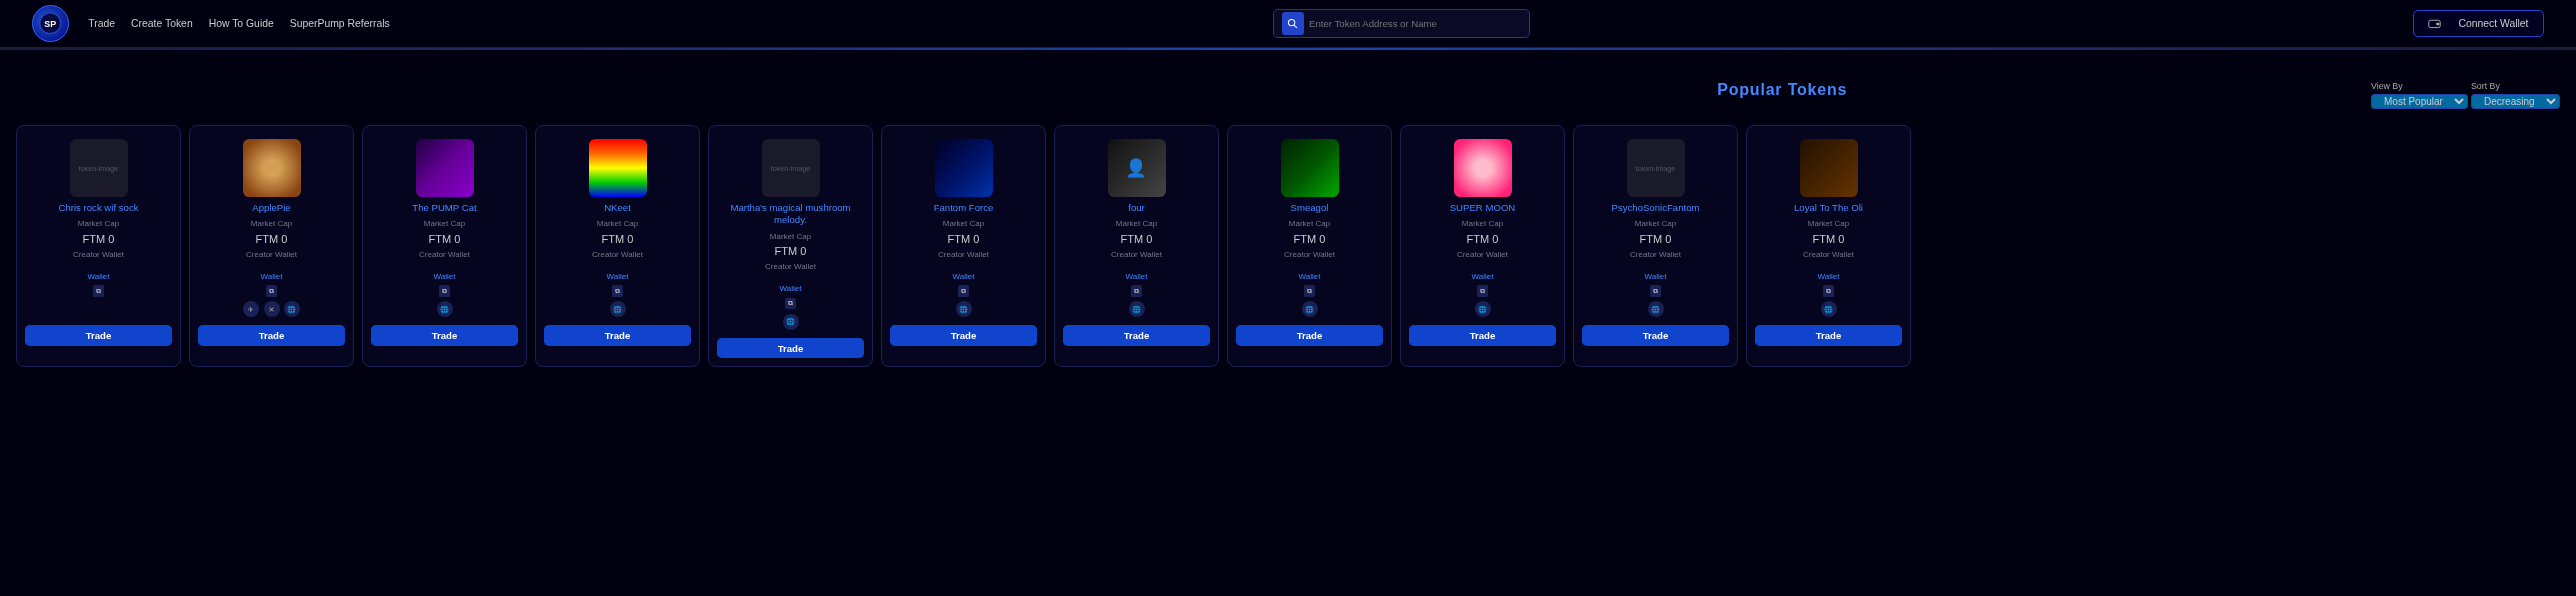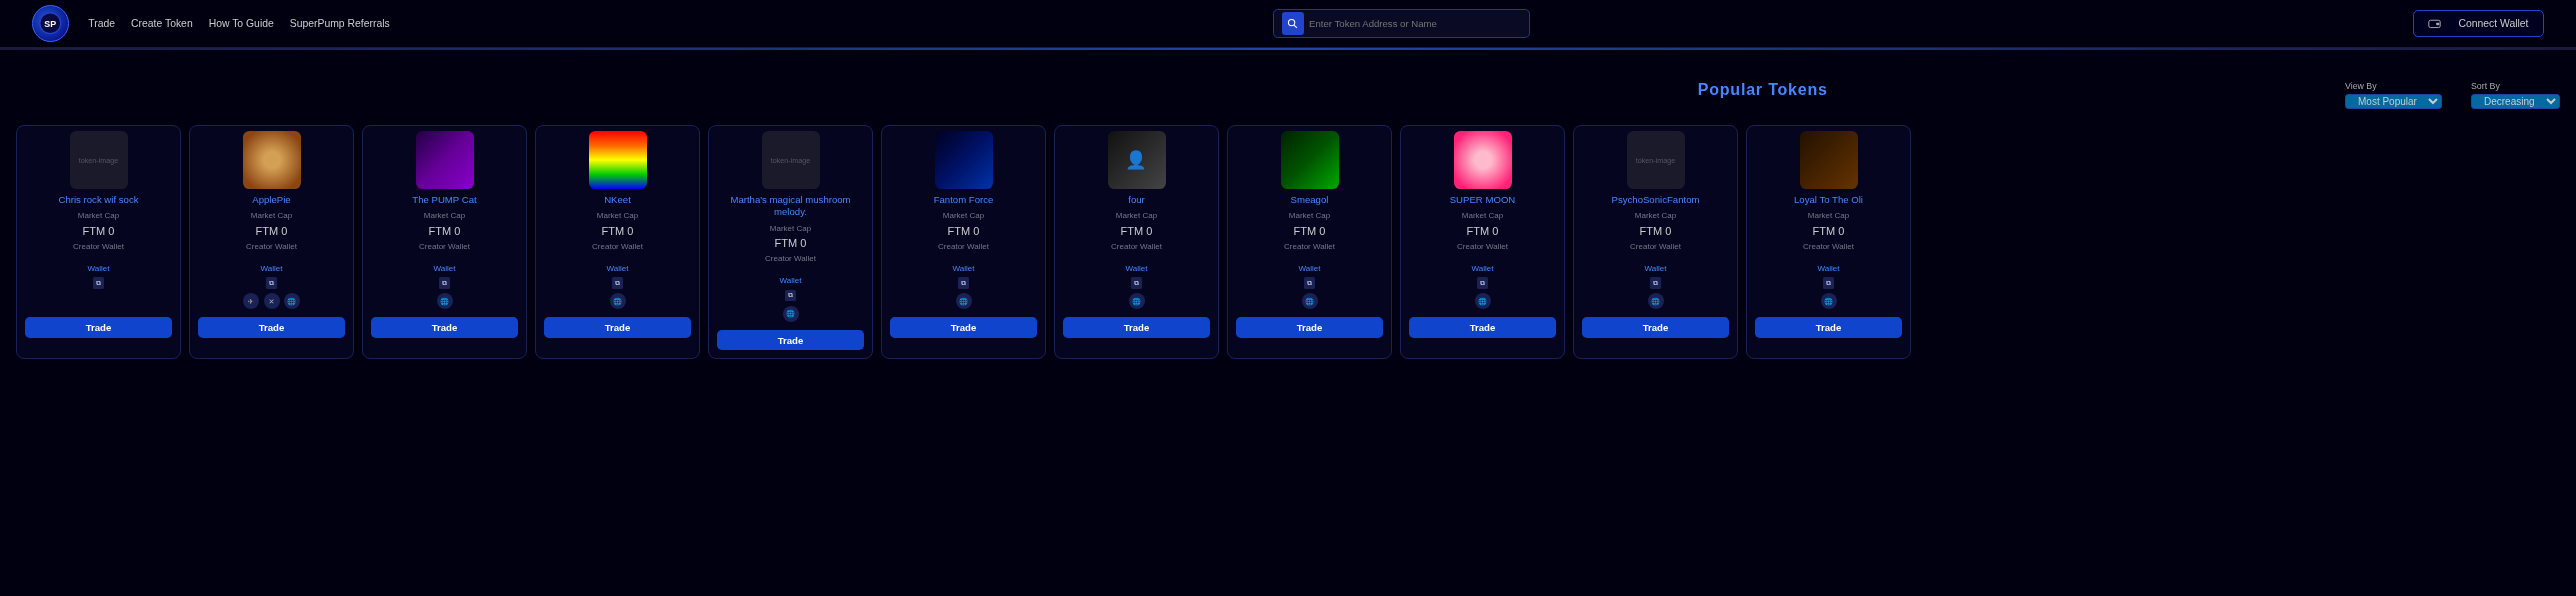--- a/index.html
+++ b/index.html
@@ -130,21 +130,21 @@
       text-align: center;
     }
     .section-title {
       font-size: 16px;
       color: #4488ff;
       font-weight: bold;
       letter-spacing: 0.8px;
     }
     .controls {
       display: flex;
-      gap: 29px;
+      gap: 3px;
       align-items: flex-end;
     }
     .control-group {
       display: flex;
       flex-direction: column;
       gap: 3.2px;
     }
     .control-label {
       font-size: 8.8px;
       color: #aaa;
@@ -166,21 +166,21 @@
       overflow-x: auto;
       padding-bottom: 6.4px;
     }
     .tokens-grid::-webkit-scrollbar { height: 3.2px; }
     .tokens-grid::-webkit-scrollbar-thumb { background: #2244aa; border-radius: 1.6px; }
 
     .token-card {
       background: #050520;
       border: 0.8px solid #1a2255;
       border-radius: 8px;
-      padding: 5px 8px 8px;
+      padding: 13px 8px 8px;
       width: 165px;
       min-width: 165px;
       display: flex;
       flex-direction: column;
       align-items: center;
       gap: 4.8px;
     }
 
     .token-img {
       width: 58px;

